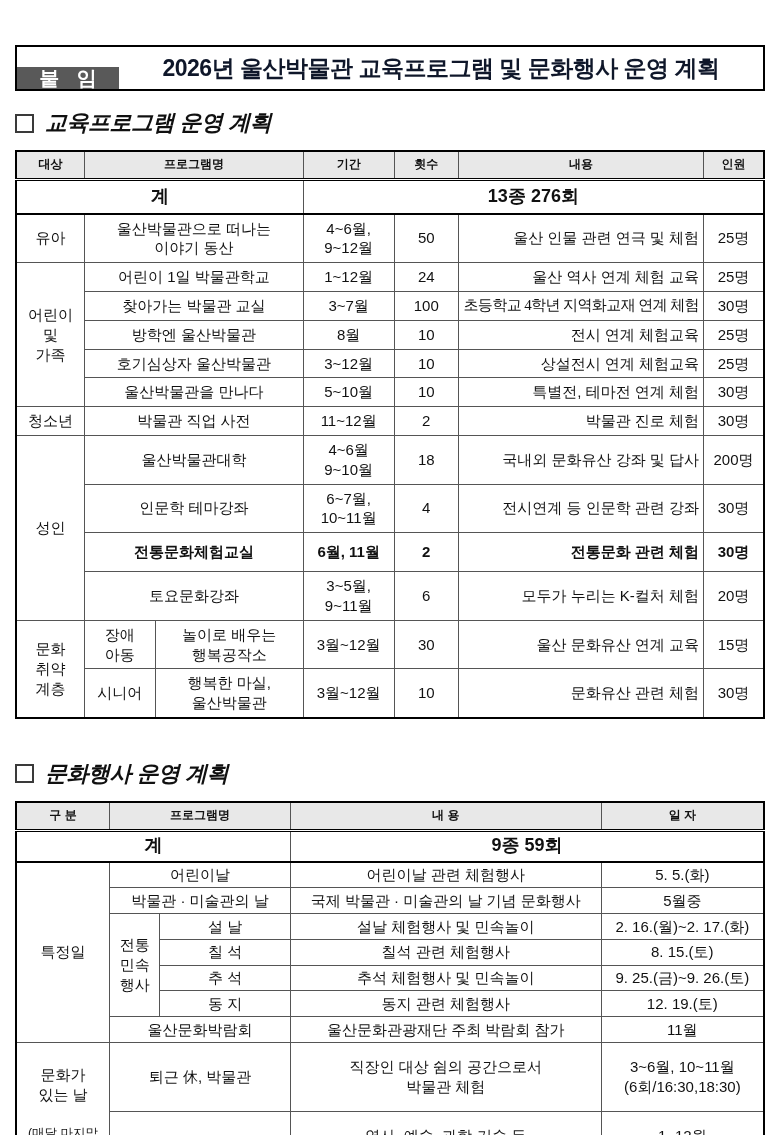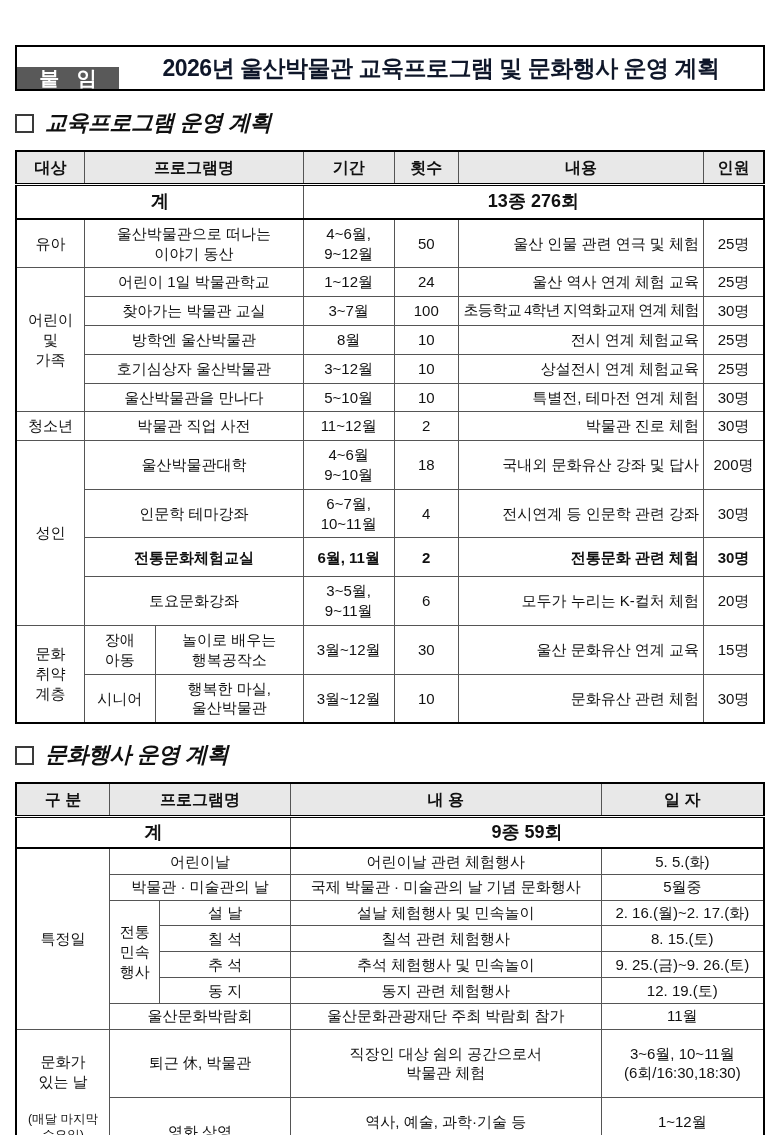--- a/index.html
+++ b/index.html
@@ -30,21 +30,21 @@
   
   table{border-collapse:collapse;table-layout:fixed;width:100%;border:2px solid #000;}
   th,td{
     border:1px solid #555;
     text-align:center;vertical-align:middle;
     white-space:pre-line;
     font-size:15px;line-height:1.32;
     padding:3px 4px;
     overflow:hidden;
   }
-  thead th{background:#e8e8e8;font-size:16px;font-weight:bold;border-bottom:3px double #000;padding:5px 2px;}
+  thead th{background:#e8e8e8;font-size:12px;font-weight:bold;border-bottom:3px double #000;padding:5px 2px;}
   .total-row td{font-weight:bold;font-size:18px;border-bottom:2px solid #000;padding:4px 2px;}
   .ta-l{text-align:right;padding-left:7px;}
   .condensed{font-size:15px;letter-spacing:-0.6px;font-family:Liberation Serif, serif;}
   .h36 td{height:30px;font-weight:bold;}
   #edu-table td{padding:4px 4px;}
   #evt-table td{padding:2.5px 4px;}
   .cat-note{font-size:12.5px;line-height:1.25;margin-top:1px;}
   #evt-table{margin-top:2px;}
 </style>
 </head>
@@ -193,21 +193,21 @@
         <td>행복한 마실,
 울산박물관</td>
         <td>3월~12월</td>
         <td>10</td>
         <td class="ta-l">문화유산 관련 체험</td>
         <td>30명</td>
       </tr>
     </tbody>
   </table>
 
-  <div class="sec-head" style="margin-top:16px;">
+  <div class="sec-head" style="margin-top:40px;">
     <span class="sq-bullet"></span>
     <span>문화행사 운영 계획</span>
   </div>
 
   <table id="evt-table">
     <colgroup>
       <col style="width:93px">
         <col style="width:50px">
         <col style="width:130px">
       <col style="width:309px">

